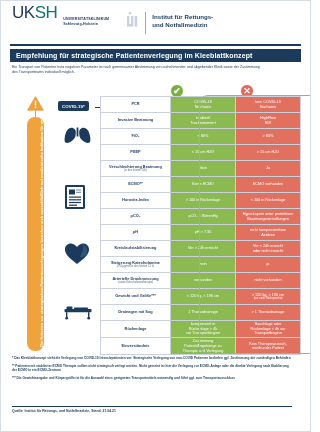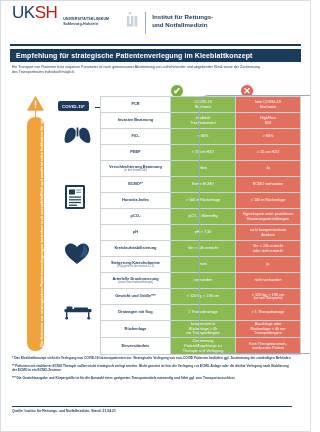--- a/index.html
+++ b/index.html
@@ -24,21 +24,21 @@
   }
   .uksh-logo{
     display:flex;
     line-height:0.82;
     font-weight:normal;
     font-size:17px;
     letter-spacing:-0.5px;
     margin-right:6px;
   }
   .uksh-uk{color:#1b3a5c;}
-  .uksh-sh{color:#b91c1c;}
+  .uksh-sh{color:#0f766e;}
   .uksh-sub{
     font-size:3.6px;
     color:#1b3a5c;
     line-height:1.35;
     margin-top:11px;
     font-weight:bold;
     letter-spacing:0.1px;
   }
   .divider-v{
     width:1px;background:#9aa9bb;

